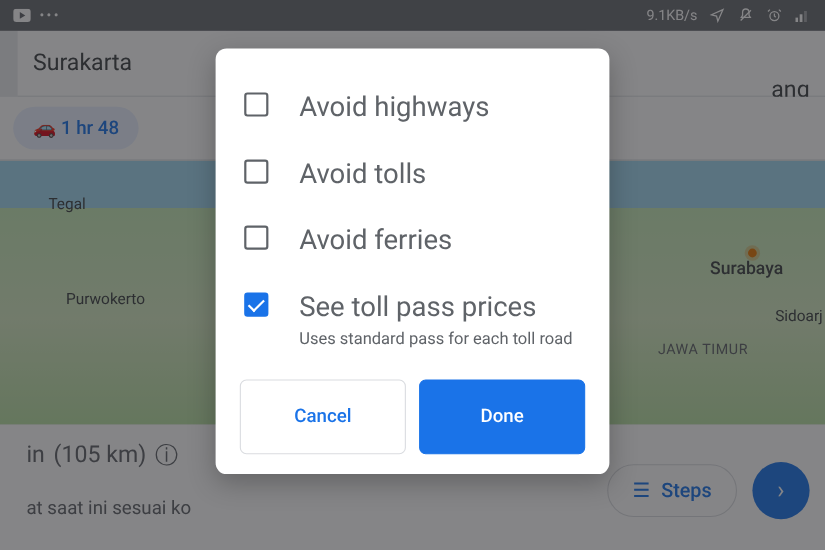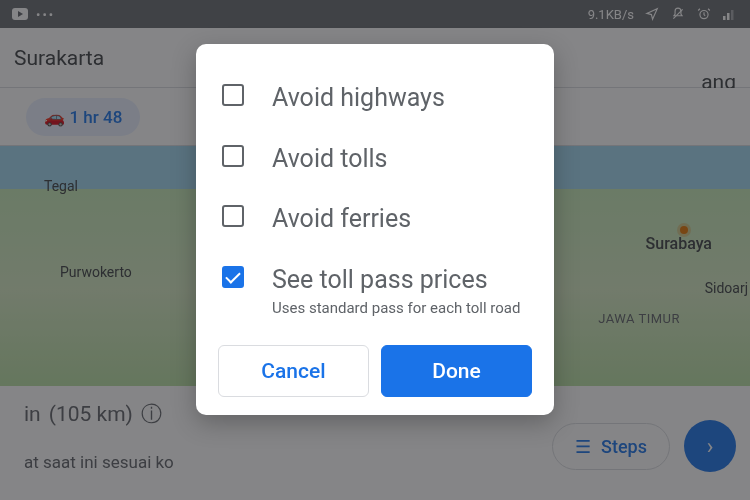--- a/index.html
+++ b/index.html
@@ -1,22 +1,22 @@
 <!DOCTYPE html>
 <html><head>
 <meta charset="utf-8">
 <style>
 *{margin:0;padding:0;box-sizing:border-box;font-family:Roboto,Arial,sans-serif}
 body{width:750px;height:500px;overflow:hidden;position:relative;background:#e8eaed}
 .status-bar{position:absolute;top:0;left:0;right:0;height:28px;background:rgba(95,99,104,0.95);display:flex;align-items:center;padding:0 12px;color:#fff;font-size:13px;z-index:5}
 .status-left{display:flex;gap:8px;align-items:center}
 .status-right{margin-left:auto;display:flex;gap:10px;align-items:flex-end}
 .status-icon{width:16px;height:16px;display:inline-flex;align-items:center;justify-content:center}
-.search-row{position:absolute;top:28px;left:0;right:0;height:60px;background:#fff;border-bottom:1px solid #dadce0;display:flex;align-items:center;padding:0 14px;font-size:21px;color:#3c4043;z-index:3}
-.chips-row{position:absolute;top:88px;left:0;right:0;height:58px;background:#fff;border-bottom:1px solid #dadce0;display:flex;align-items:center;padding:0 26px;z-index:3}
+.search-row{position:absolute;top:28px;left:16px;right:0;height:60px;background:#fff;border-bottom:1px solid #dadce0;display:flex;align-items:center;padding:0 14px;font-size:21px;color:#3c4043;z-index:3}
+.chips-row{position:absolute;top:88px;left:0;right:0;height:58px;background:#fff;border-bottom:1px solid #dadce0;display:flex;align-items:center;padding:0 12px;z-index:3}
 .chip{background:#e8f0fe;color:#1a73e8;border-radius:20px;padding:9px 18px;font-size:17px;font-weight:500}
 .map{position:absolute;top:146px;left:0;right:0;height:240px;background:linear-gradient(180deg,#a1d8f0 0%,#a1d8f0 18%,#c5e8b7 18%,#d4e8c1 60%,#b8dfa3 100%);z-index:1}
 .ml{position:absolute;font-size:14px;color:#3c4043;font-weight:400}
 .route-badge{position:absolute;left:280px;top:158px;background:#1a73e8;color:#fff;padding:6px 10px;border-radius:6px;font-size:15px;line-height:1.3}
 .city-dot{position:absolute;right:62px;top:80px;width:8px;height:8px;background:#e37400;border-radius:50%;box-shadow:0 0 0 3px rgba(227,116,0,.25)}
 .bottom{position:absolute;bottom:0;left:0;right:0;height:114px;background:#fff;padding:14px 24px;z-index:3}
 .bt1{font-size:21px;color:#5f6368;display:flex;align-items:center;gap:8px}
 .bt-dist{color:#5f6368}
 .bt2{font-size:17px;color:#5f6368;margin-top:24px}
 .actions{position:absolute;right:14px;bottom:28px;display:flex;gap:14px;align-items:center}
@@ -24,21 +24,21 @@
 .circle-btn{width:52px;height:52px;border-radius:26px;background:#1a73e8;color:#fff;display:flex;align-items:center;justify-content:center;font-size:22px}
 .scrim{position:absolute;inset:0;background:rgba(32,33,36,.55);z-index:10}
 .dialog{position:absolute;left:50%;top:44px;transform:translateX(-50%);width:358px;background:#fff;border-radius:10px;padding:24px 22px 18px;z-index:11;box-shadow:0 8px 24px rgba(0,0,0,.25)}
 .opt{display:flex;align-items:flex-start;gap:28px;padding:14px 4px}
 .cb{width:22px;height:22px;border:2.5px solid #5f6368;border-radius:3px;flex-shrink:0;margin-top:2px;position:relative}
 .cb.checked{background:#1a73e8;border-color:#1a73e8}
 .cb.checked::after{content:"";position:absolute;left:5px;top:1px;width:6px;height:12px;border:solid #fff;border-width:0 2.5px 2.5px 0;transform:rotate(45deg)}
 .opt-label{font-size:25px;color:#5f6368;line-height:1.3}
 .opt-sub{font-size:15px;color:#5f6368;margin-top:3px}
 .dlg-actions{display:flex;gap:12px;margin-top:14px}
-.btn{flex:1;padding:13px 0;border-radius:6px;text-align:center;font-size:21px;font-weight:500;cursor:pointer}
+.btn{flex:1;padding:23px 0;border-radius:6px;text-align:center;font-size:17px;font-weight:500;cursor:pointer}
 .btn-cancel{background:#fff;border:1px solid #dadce0;color:#1a73e8}
 .btn-done{background:#1a73e8;color:#fff;border:1px solid #1a73e8}
 .right-city{position:absolute;right:14px;top:42px;font-size:21px;color:#3c4043}
 .prov{position:absolute;right:70px;top:165px;font-size:13px;color:#5f6368;letter-spacing:.5px}
 </style>
 </head>
 <body>
 
 <div class="status-bar">
   <div class="status-left">

